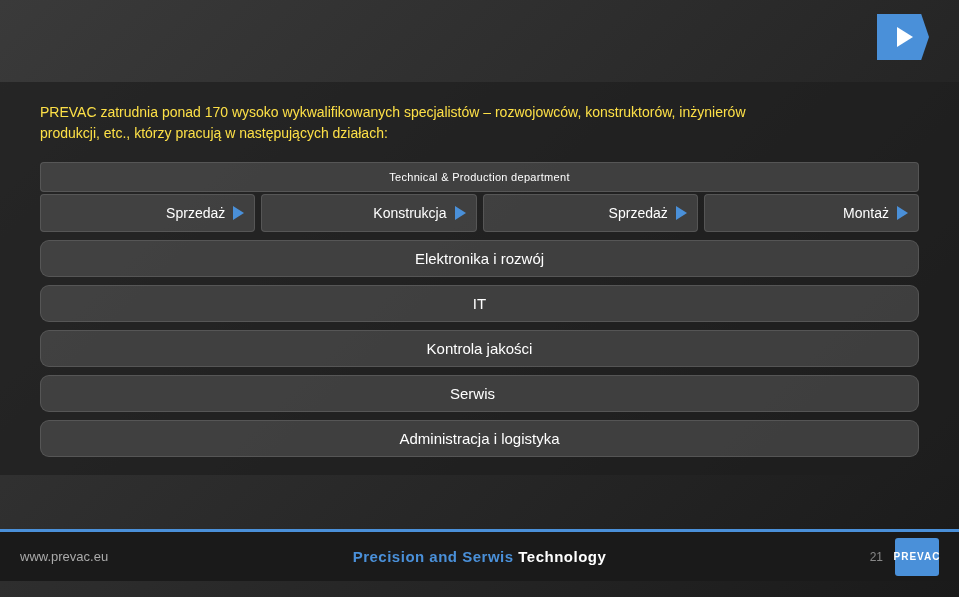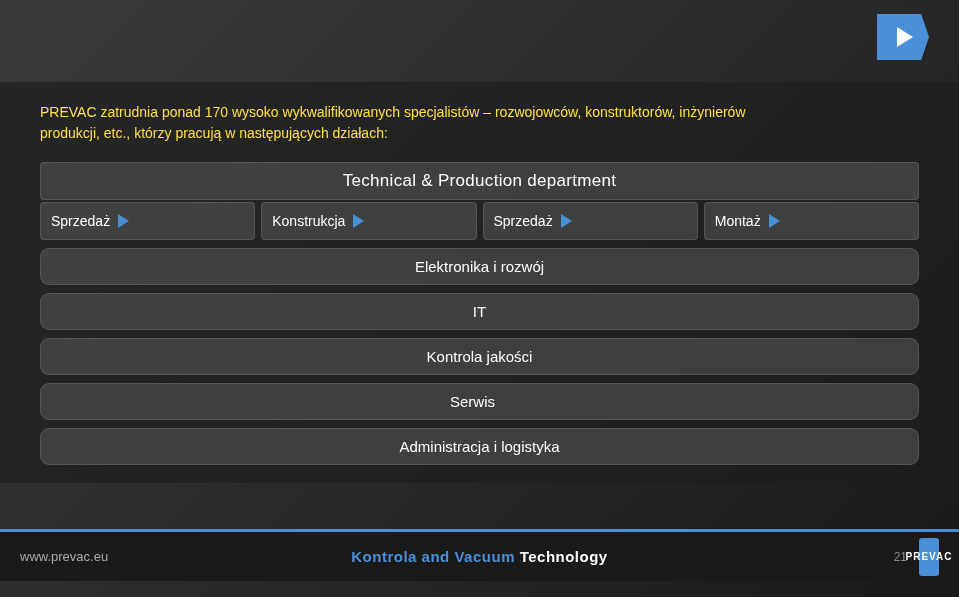--- a/index.html
+++ b/index.html
@@ -69,21 +69,21 @@
     }
 
     
     .dept-header {
       background: rgba(90,90,90,0.55);
       border: 1px solid rgba(120,120,120,0.4);
       border-radius: 4px;
       padding: 8px 0;
       text-align: center;
       color: #ffffff;
-      font-size: 17px;
+      font-size: 11px;
       font-weight: 500;
       letter-spacing: 0.3px;
       margin-bottom: 2px;
     }
 
     
     .dept-sub-row {
       display: flex;
       gap: 6px;
     }
@@ -91,21 +91,21 @@
     .dept-sub-item {
       flex: 1;
       background: rgba(90,90,90,0.55);
       border: 1px solid rgba(120,120,120,0.4);
       border-radius: 4px;
       padding: 10px 10px;
       color: #ffffff;
       font-size: 14px;
       display: flex;
       align-items: center;
-      justify-content: flex-start;
+      justify-content: flex-end;
       gap: 8px;
       cursor: pointer;
     }
 
     .dept-sub-item .arrow {
       width: 0;
       height: 0;
       border-top: 7px solid transparent;
       border-bottom: 7px solid transparent;
       border-left: 11px solid #4a90d9;
@@ -173,21 +173,21 @@
       align-items: center;
       gap: 12px;
     }
 
     .page-num {
       color: #888;
       font-size: 12px;
     }
 
     .logo-badge {
-      width: 20px;
+      width: 44px;
       height: 38px;
       background: #4a90d9;
       border-radius: 3px;
       display: flex;
       align-items: center;
       justify-content: center;
       color: white;
       font-size: 10px;
       font-weight: bold;
       letter-spacing: 1px;
@@ -297,19 +297,19 @@
   <div class="dept-section">
     <div class="dept-single">
       <span>Administracja i logistyka</span>
     </div>
   </div>
 </div>
 
 <div class="footer">
   <div class="footer-left">www.prevac.eu</div>
   <div class="footer-center">
-    <span>Kontrola and Vacuum</span><span style="color:#ffffff;"> Technology</span>
+    <span>Precision and Serwis</span><span style="color:#ffffff;"> Technology</span>
   </div>
   <div class="footer-right">
     <span class="page-num">21</span>
     <div class="logo-badge">PREVAC</div>
   </div>
 </div>
 
 </body></html>

